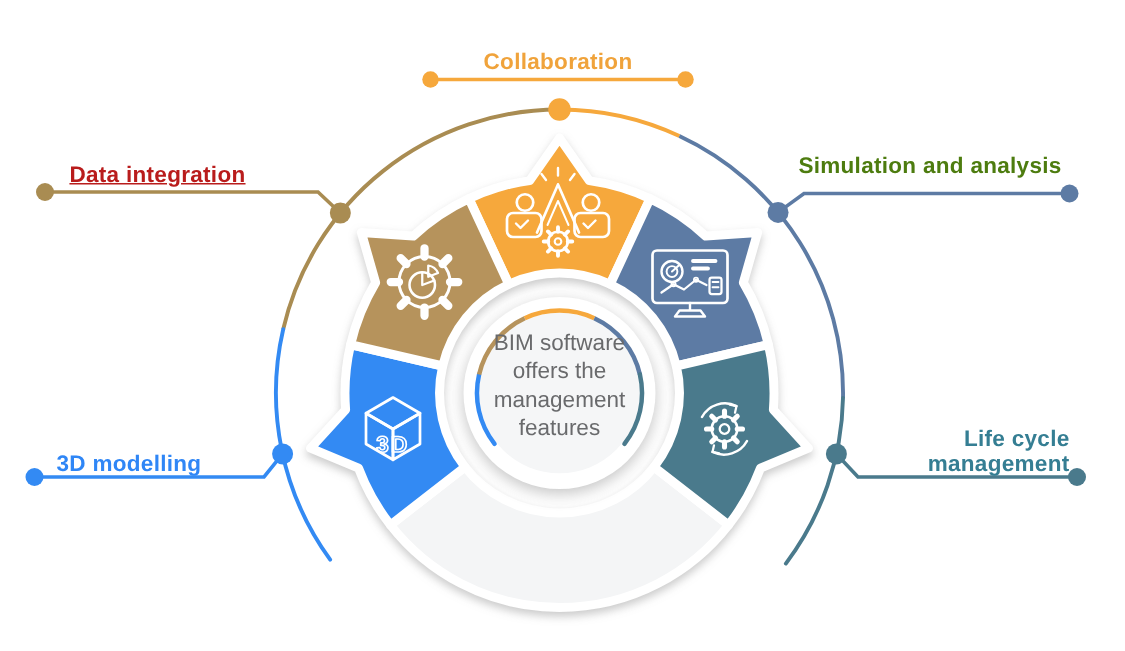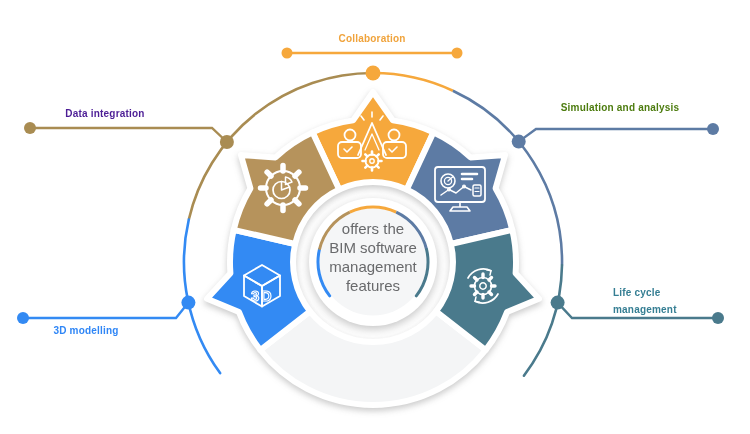--- a/index.html
+++ b/index.html
@@ -4,28 +4,28 @@
 <style>
   html,body{margin:0;padding:0;background:#fff;}
   .stage{
     position:relative;width:750px;height:434px;background:#ffffff;overflow:hidden;
     font-family:"Liberation Sans", sans-serif;
   }
   .stage svg{position:absolute;left:0;top:0;}
   .seg-shadow{filter:drop-shadow(0 3px 3px rgba(70,70,70,0.28));}
   .circle-shadow{filter:drop-shadow(0 3px 5px rgba(60,60,60,0.30));}
   .label{
-    position:absolute;font-size:10px;font-weight:600;letter-spacing:.2px;
+    position:absolute;font-size:15px;font-weight:600;letter-spacing:.2px;
     text-align:center;white-space:nowrap;
   }
   .label-collaboration{left:272px;top:33px;width:200px;color:#F0A33B;}
-  .label-data{left:15px;top:108px;width:180px;color:#4c1d95;}
+  .label-data{left:15px;top:108px;width:180px;color:#b91c1c;text-decoration:underline;}
   .label-sim{left:520px;top:102px;width:200px;color:#4d7c0f;}
-  .label-lifecycle{left:613px;top:284px;width:100px;color:#357E93;text-align:left;white-space:normal;line-height:17px;}
-  .label-3d{left:6px;top:301px;width:160px;color:#2F86F6;margin-top:24px;}
+  .label-lifecycle{left:613px;top:284px;width:100px;color:#357E93;text-align:right;white-space:normal;line-height:17px;}
+  .label-3d{left:6px;top:301px;width:160px;color:#2F86F6;}
   .center-text{
     position:absolute;left:298px;top:219px;width:150px;text-align:center;
     color:#696a6c;font-size:15px;line-height:19px;
   }
 </style>
 </head>
 <body>
 
 <div class="stage">
 
@@ -163,19 +163,19 @@
 
   <div class="label label-data">Data integration</div>
 
   <div class="label label-sim">Simulation and analysis</div>
 
   <div class="label label-lifecycle">Life cycle management</div>
 
   <div class="label label-3d">3D modelling</div>
 
   <div class="center-text">
+    <div>BIM software</div>
     <div>offers the</div>
-    <div>BIM software</div>
     <div>management</div>
     <div>features</div>
   </div>
 
 </div>
 
 </body></html>

